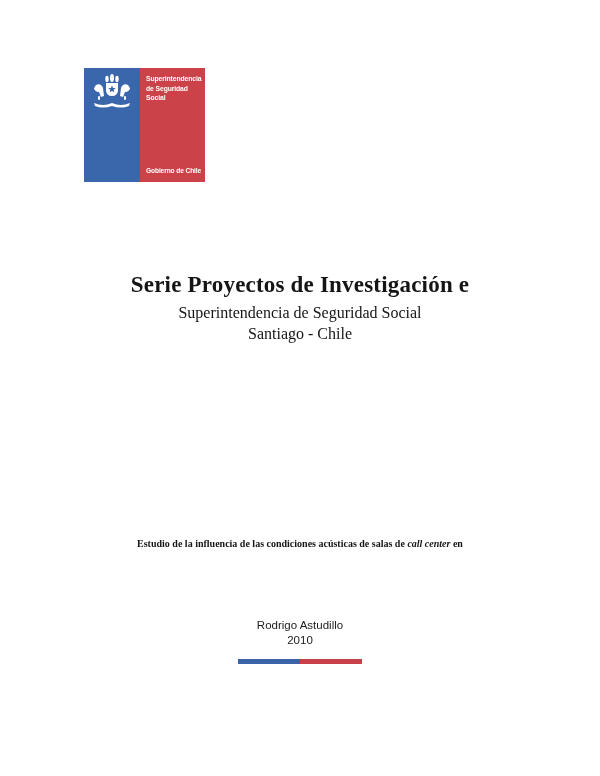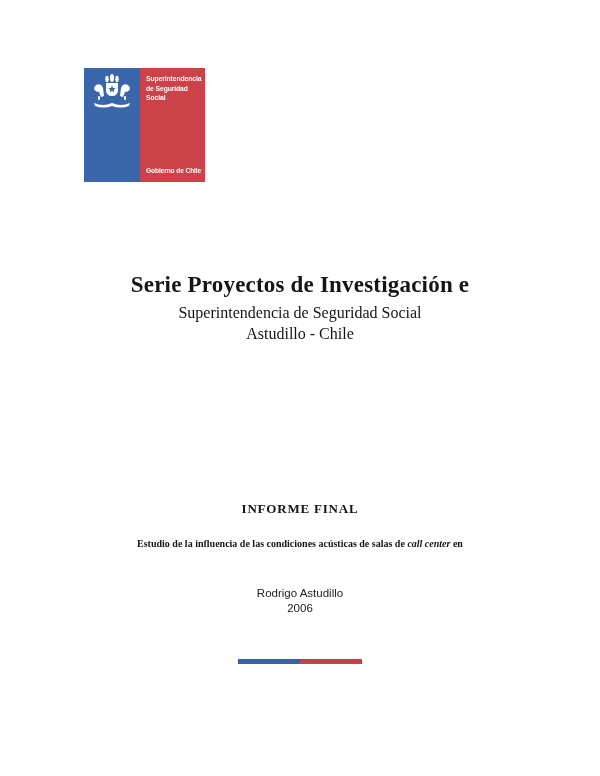--- a/index.html
+++ b/index.html
@@ -108,21 +108,21 @@
     font-weight: bold;
     line-height: 19px;
   }
   .descr .italic {
     font-style: italic;
   }
 
   
   .author-block {
     position: absolute;
-    top: 586px;
+    top: 618px;
     left: 0;
     width: 600px;
     text-align: center;
     font-family: "Liberation Sans", sans-serif;
     font-size: 11.5px;
     line-height: 14.5px;
     color: #1c1c1c;
   }
 
   
@@ -163,32 +163,31 @@
       <div class="org-name">Superintendencia
 de Seguridad
 Social</div>
       <div class="gov-name">Gobierno de Chile</div>
     </div>
   </div>
 
   <div class="title-block">
     <div class="title-line">Serie Proyectos de Investigación e</div>
     <div class="subtitle-line subtitle-gap">Superintendencia de Seguridad Social</div>
-    <div class="subtitle-line">Astudillo - Chile</div>
+    <div class="subtitle-line">Santiago - Chile</div>
   </div>
 
-  <div class="informe">INFORME FINAL</div>
 
   <div class="descr">
     <div><span>Estudio de la influencia de las condiciones acústicas de salas de </span><span class="italic">call center</span><span> en</span></div>
   </div>
 
   <div class="author-block">
     <div>Rodrigo Astudillo</div>
-    <div>2006</div>
+    <div>2010</div>
   </div>
 
   <div class="flag-bar">
     <div class="half-blue"></div>
     <div class="half-red"></div>
   </div>
 
 </div>
 
 </body></html>

